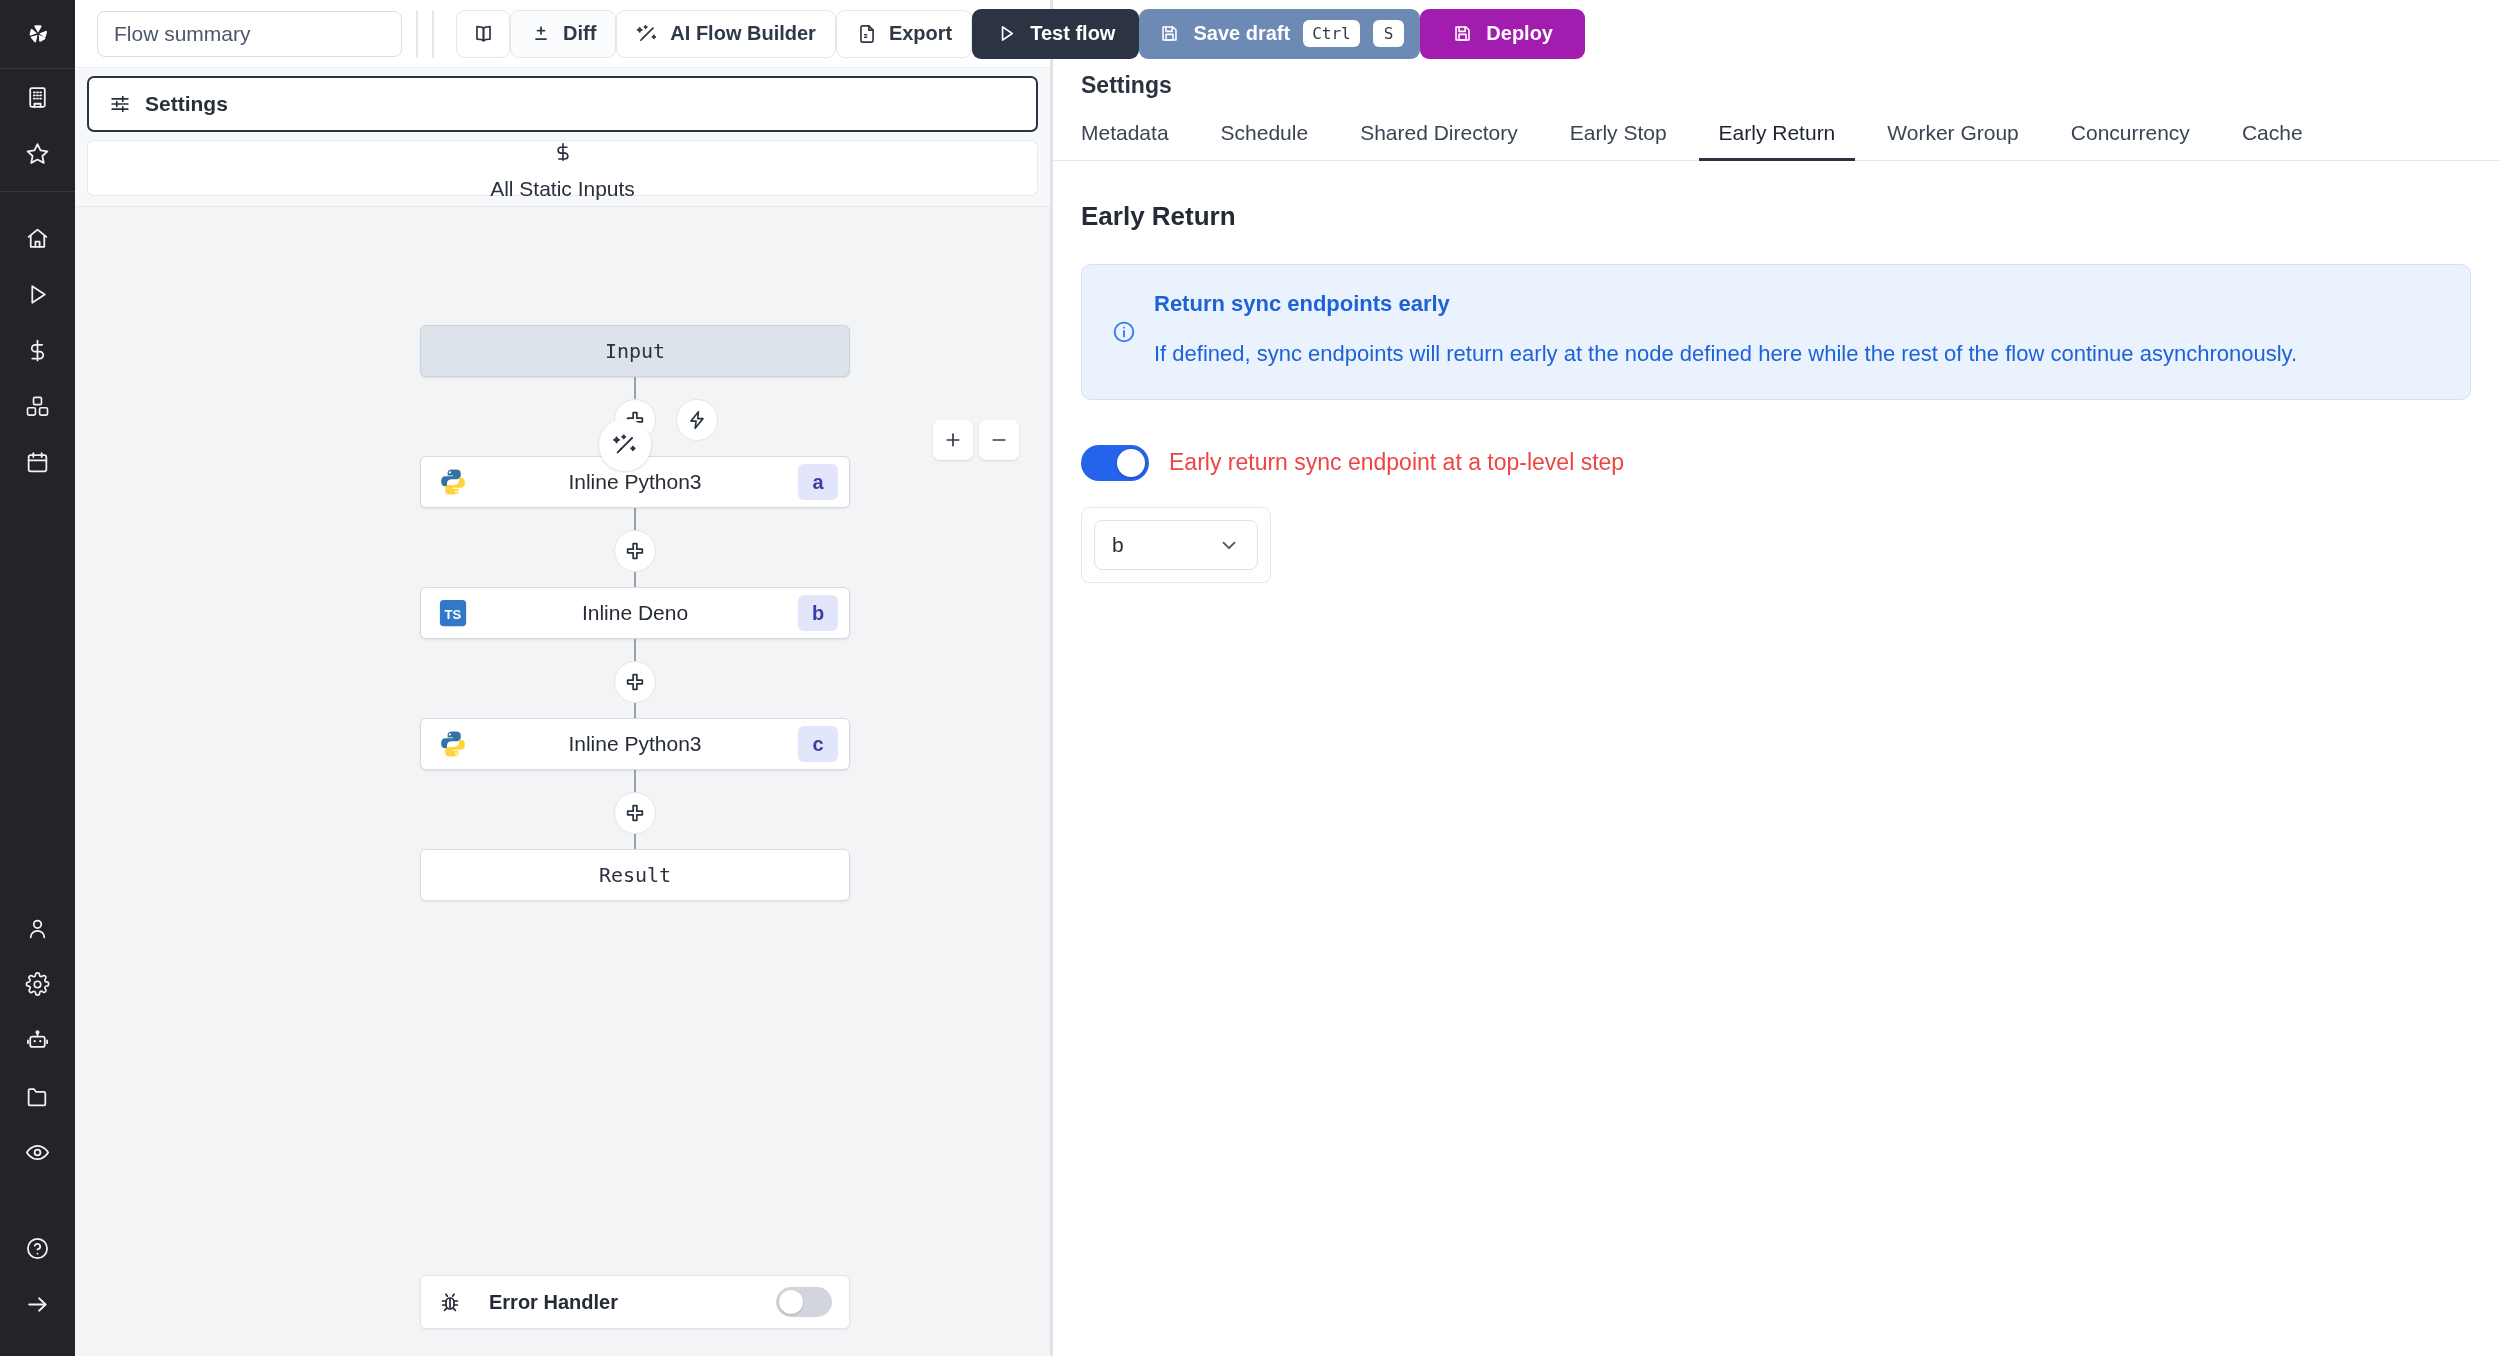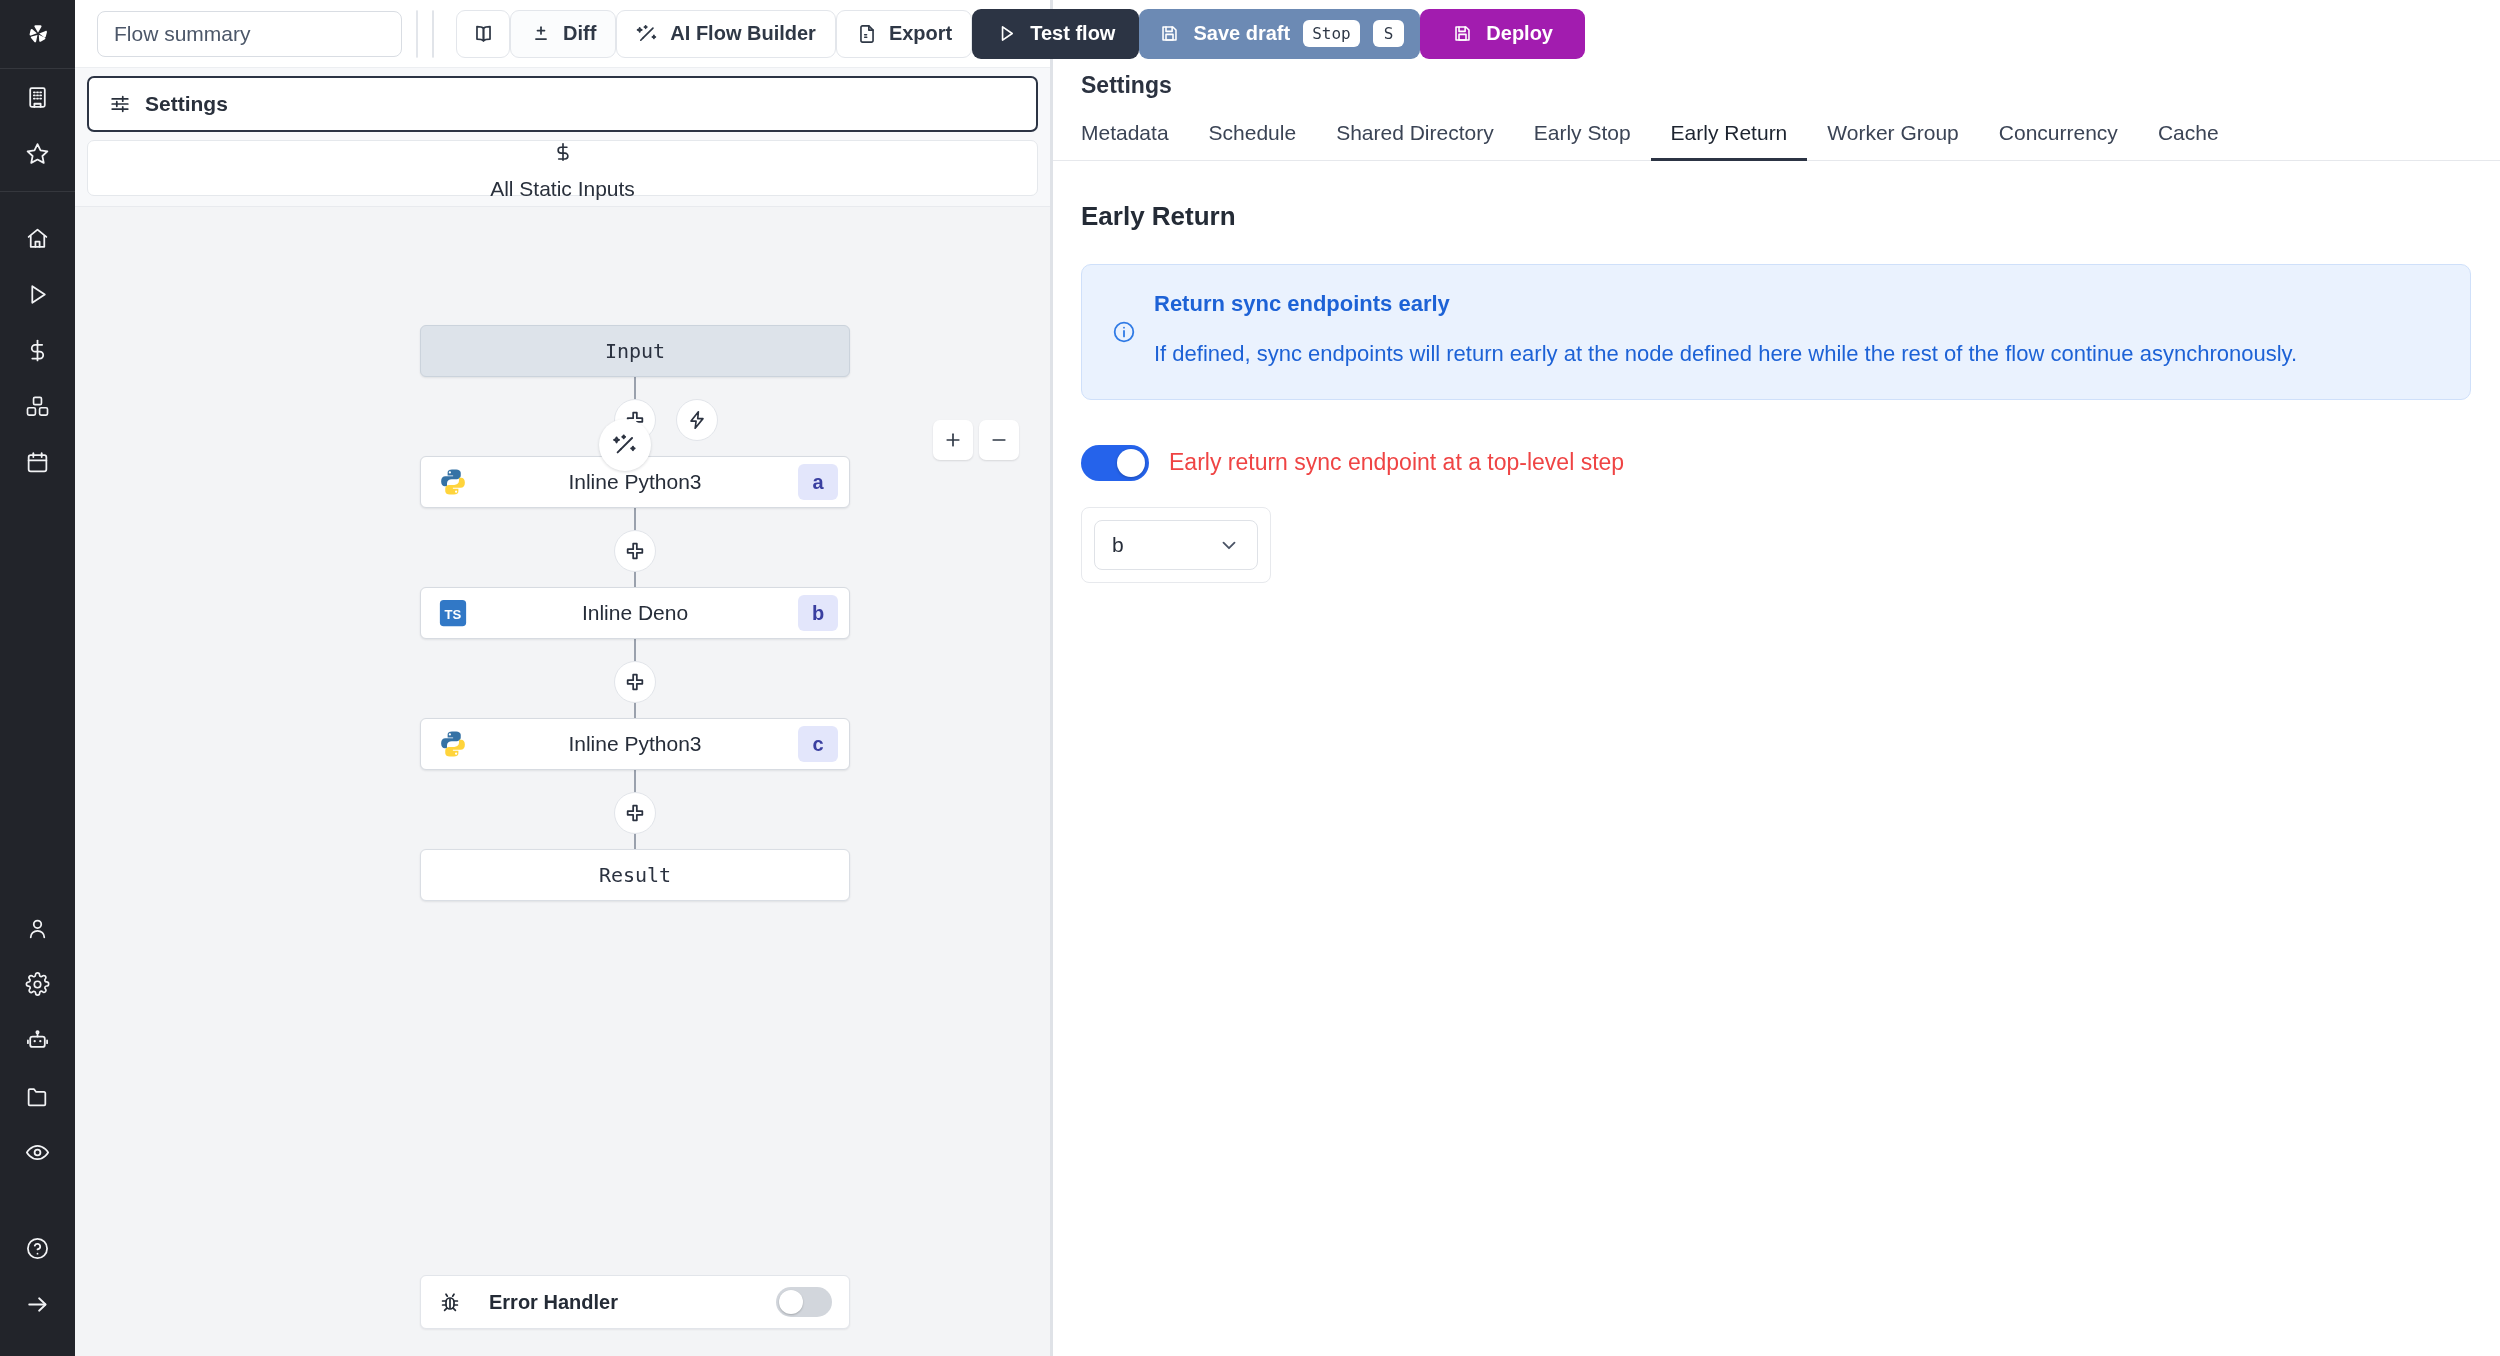--- a/index.html
+++ b/index.html
@@ -177,21 +177,21 @@
     transition: left .15s;
   }
 
   
   .splitter { width: 3px; flex: 0 0 3px; background: #dfe2e7; height: 1356px; cursor: col-resize; }
 
   
   .rightpanel { flex: 1 1 auto; height: 1356px; background: #fff; display: flex; flex-direction: column; }
   .rp-title { font-size: 23px; font-weight: 700; color: #2b3240; padding: 72px 0 0 28px; }
   .rp-tabs {
-    display: flex; align-items: flex-end; gap: 0;
+    display: flex; align-items: flex-end; gap: 12px;
     padding: 0 28px; margin-top: 22px;
     border-bottom: 1px solid #e6e8ec;
   }
   .rp-tab {
     font-size: 21px; color: #3b4455; padding: 0 20px 13px 20px;
     cursor: pointer; border-bottom: 3px solid transparent; margin-bottom: -1px;
     white-space: nowrap;
   }
   .rp-tab:first-child { padding-left: 0; }
   .rp-tab.active { color: #1d2430; border-bottom-color: #2c3444; font-weight: 400; }
@@ -425,21 +425,21 @@
             <span style="font-size:20px;font-weight:700;color:#fff;white-space:nowrap;">Test flow</span>
           </div>
 
           <div style="height:50px;padding:0 16px 0 20px;border-radius:9px;display:flex;align-items:center;gap:13px;cursor:pointer;background:#6c8ab4;">
             <svg viewBox="0 0 24 24" width="21" height="21" fill="none" stroke="#ffffff" stroke-width="1.8" stroke-linecap="round" stroke-linejoin="round">
               <path d="M4.6 4.6h11.3L19.4 8v11.4H4.6z"></path>
                 <path d="M8 4.6v5h7v-5"></path>
                 <rect x="8" y="13" width="8" height="6.4"></rect>
             </svg>
             <span style="font-size:20px;font-weight:700;color:#fff;white-space:nowrap;">Save draft</span>
-            <span style="background:#fff;border-radius:6px;padding:4px 9px;font-size:16px;font-family:'DejaVu Sans Mono',monospace;color:#2f3846;">Stop</span>
+            <span style="background:#fff;border-radius:6px;padding:4px 9px;font-size:16px;font-family:'DejaVu Sans Mono',monospace;color:#2f3846;">Ctrl</span>
             <span style="background:#fff;border-radius:6px;padding:4px 11px;font-size:16px;font-family:'DejaVu Sans Mono',monospace;color:#2f3846;">S</span>
           </div>
 
           <div style="height:50px;padding:0 32px;border-radius:9px;display:flex;align-items:center;gap:13px;cursor:pointer;background:#a21caf;margin-right:14px;">
             <svg viewBox="0 0 24 24" width="21" height="21" fill="none" stroke="#ffffff" stroke-width="1.8" stroke-linecap="round" stroke-linejoin="round">
               <path d="M4.6 4.6h11.3L19.4 8v11.4H4.6z"></path>
                 <path d="M8 4.6v5h7v-5"></path>
                 <rect x="8" y="13" width="8" height="6.4"></rect>
             </svg>
             <span style="font-size:20px;font-weight:700;color:#fff;">Deploy</span>

